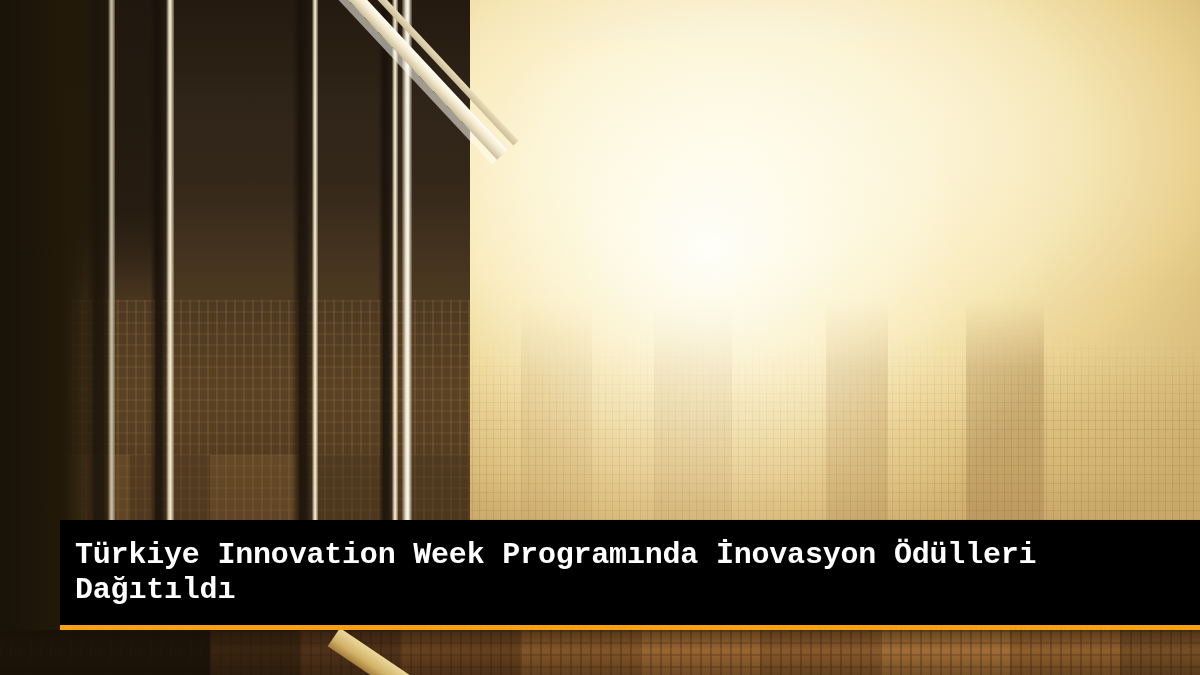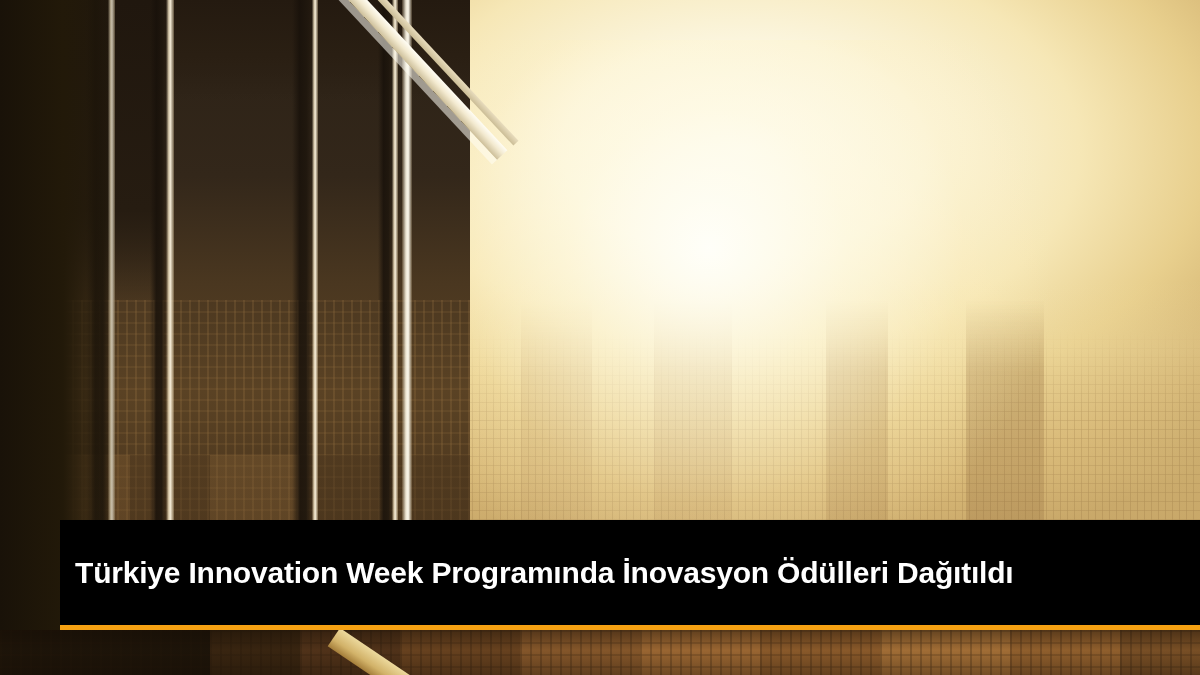--- a/index.html
+++ b/index.html
@@ -225,21 +225,21 @@
     top: 520px;
     right: 0;
     height: 105px;
     background: #000000;
     display: flex;
     align-items: center;
   }
   .headline-text {
     display: block;
     color: #ffffff;
-    font-family: Liberation Sans, sans-serif;
+    font-family: Liberation Mono, monospace;
     font-weight: bold;
     font-size: 30px;
     line-height: 35px;
     letter-spacing: -0.2px;
     padding-left: 15px;
     padding-right: 20px;
     max-width: 1030px;
   }
   .accent-rule {
     position: absolute;

